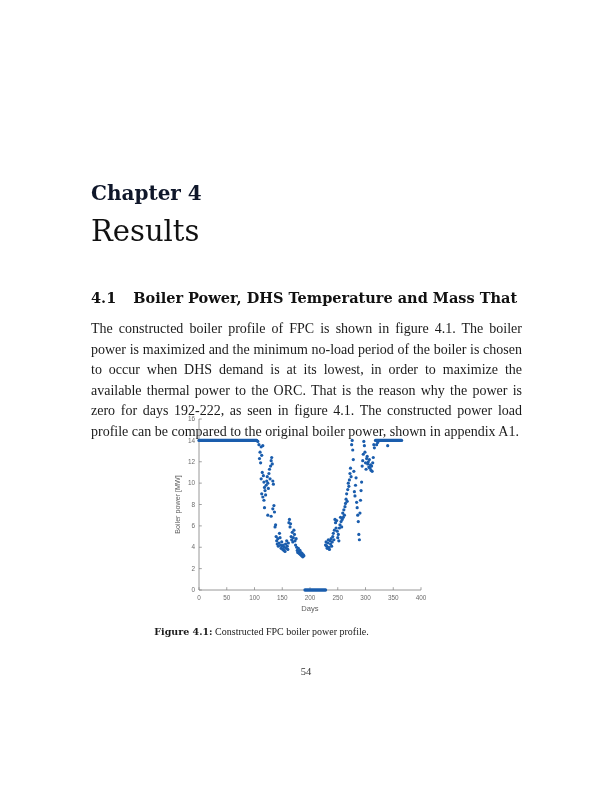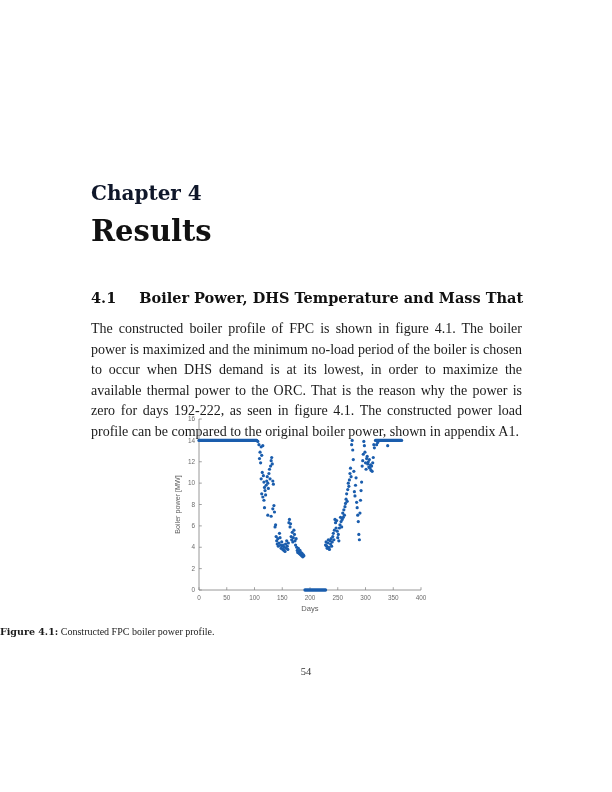--- a/index.html
+++ b/index.html
@@ -6,37 +6,37 @@
   body{
     width:612px;height:792px;background:#ffffff;position:relative;
     font-family:"Liberation Serif", serif;color:#1a1a1a;overflow:hidden;
   }
   .chapter-label{
     position:absolute;left:91px;top:166px;
     font-family:"DejaVu Serif", serif;font-weight:bold;font-size:20px;color:#0f172a;margin-top:15px;
   }
   .chapter-title{
     position:absolute;left:91px;top:214px;
-    font-family:"DejaVu Serif", serif;font-weight:bold;font-size:29px;color:#111;
+    font-family:"DejaVu Serif", serif;font-weight:normal;font-size:29px;color:#111;
   }
   .section-heading{
     position:absolute;left:91px;top:289px;width:440px;
     font-family:"DejaVu Serif", serif;font-weight:bold;font-size:14.5px;color:#111;
     white-space:nowrap;
   }
-  .section-heading .sec-num{margin-right:23px;}
+  .section-heading .sec-num{margin-right:17px;}
   .body-paragraph{
     position:absolute;left:91px;top:319px;width:431px;
     font-size:14px;line-height:1.47;text-align:justify;color:#1a1a1a;
   }
   .figure-chart{
     position:absolute;left:171px;top:411px;width:272px;height:212px;
   }
   .figure-caption{
-    position:absolute;left:0;top:626px;width:523px;text-align:left;
+    position:absolute;left:0;top:626px;width:523px;text-align:center;
     font-size:10px;color:#1a1a1a;
   }
   .figure-caption .cap-label{font-family:"DejaVu Serif", serif;font-weight:bold;font-size:9.5px;}
   .page-number{
     position:absolute;left:0;top:666px;width:612px;text-align:center;
     font-size:10.5px;color:#333;
   }
 </style>
 </head>
 <body>

